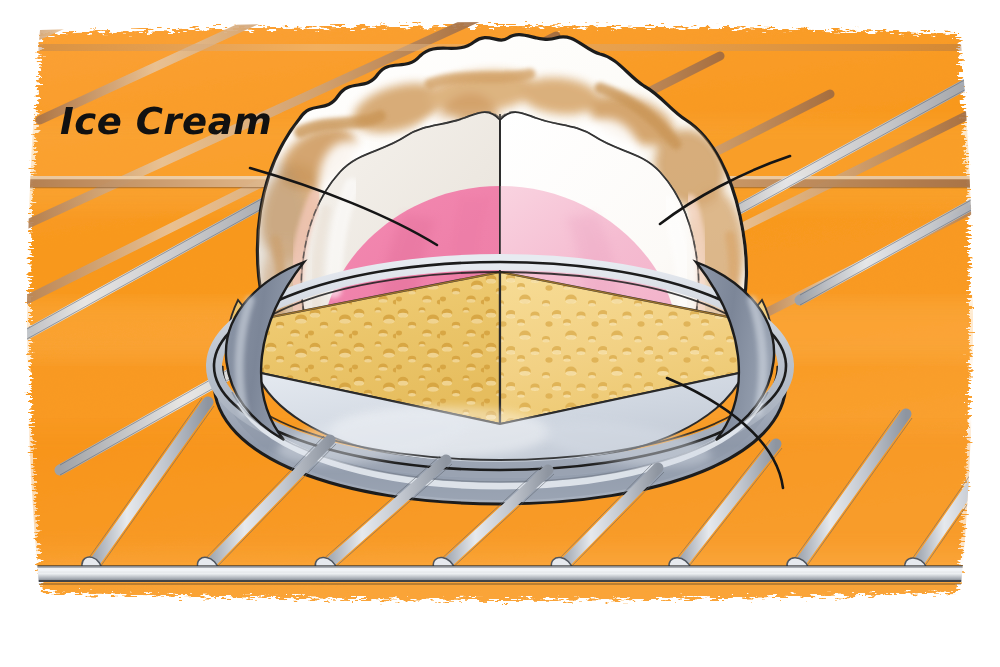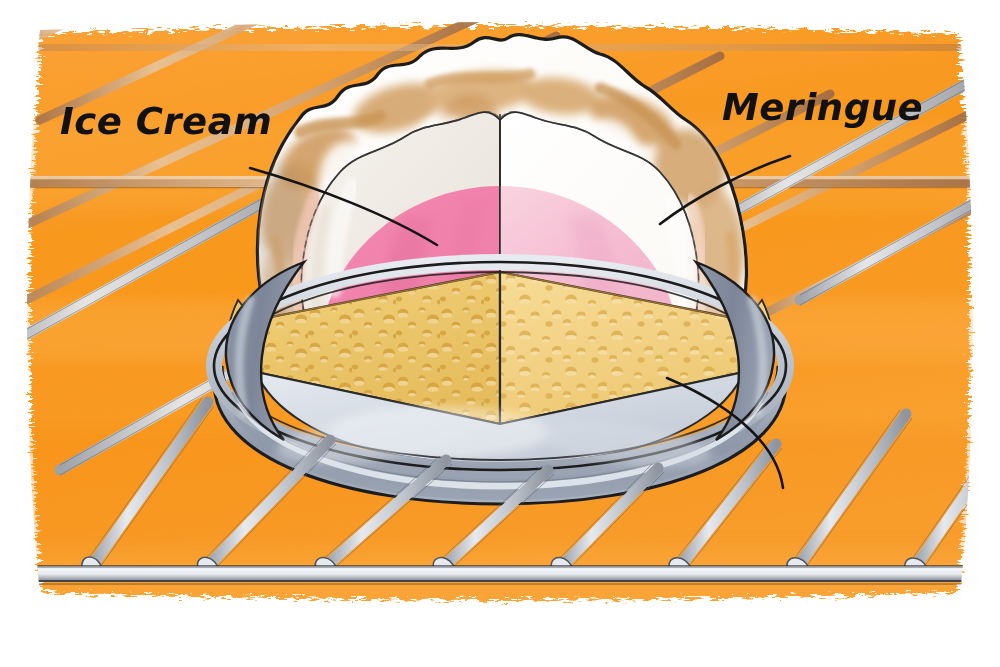--- a/index.html
+++ b/index.html
@@ -515,16 +515,15 @@
     <g fill="none" stroke="#151515" stroke-width="2.6" stroke-linecap="round">
       <path d="M250,168 C320,188 390,216 437,245"></path>
       <path d="M790,156 C742,172 694,198 660,224"></path>
       <path d="M783,488 C778,450 742,410 667,378"></path>
     </g>
 
   </svg>
 
   <div class="lbl" id="lbl-ice">Ice Cream</div>
 
-  <div class="lbl" id="lbl-mer">Meringue</div>
 
 
 </div>
 
 </body></html>

